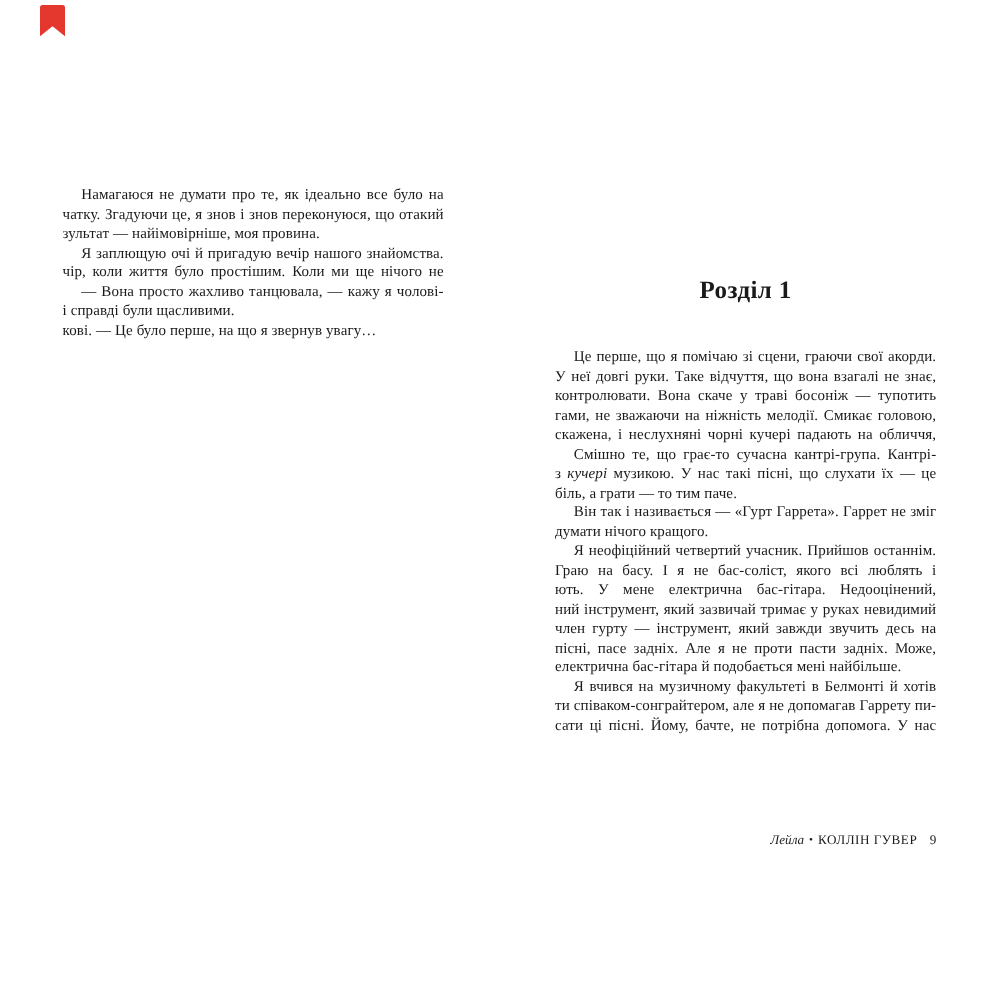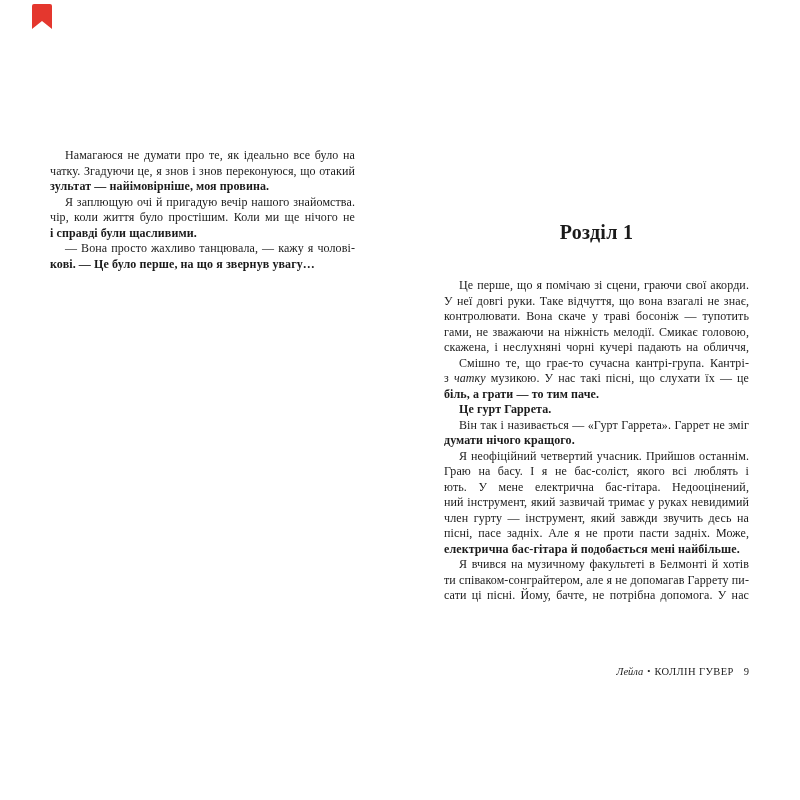--- a/index.html
+++ b/index.html
@@ -26,21 +26,21 @@
   .tb-right { top: 278px; }
   .line {
     font-size: 12px;
     line-height: 15.5px;
     height: 15.5px;
     overflow: hidden;
     text-align: justify;
     text-align-last: justify;
     letter-spacing: 0.1px;
   }
-  .line.endp { text-align-last: left; font-weight: bold; }
+  .line.endp { text-align-last: left; }
   .line.ind  { text-indent: 15px; }
   .dropcap {
     font-size: 34px;
     line-height: 0;
     letter-spacing: 0;
     padding-right: 1px;
   }
   .chapter-title {
     position: absolute; left: 0; top: 220px;
     width: 305px;
@@ -72,39 +72,38 @@
 
   <div class="bookmark" style="background: rgb(228, 55, 46);"></div>
 
   <div class="col col-left">
     <div class="textblock tb-left">
         <div class="line ind">Намагаюся не думати про те, як ідеально все було на по-</div>
         <div class="line">чатку. Згадуючи це, я знов і знов переконуюся, що отакий ре-</div>
         <div class="line endp">зультат — найімовірніше, моя провина.</div>
         <div class="line ind">Я заплющую очі й пригадую вечір нашого знайомства. Ве-</div>
         <div class="line">чір, коли життя було простішим. Коли ми ще нічого не знали</div>
+        <div class="line ind">— Вона просто жахливо танцювала, — кажу я чолові-</div>
         <div class="line endp">і справді були щасливими.</div>
-        <div class="line ind">— Вона просто жахливо танцювала, — кажу я чолові-</div>
         <div class="line endp">кові. — Це було перше, на що я звернув увагу…</div>
       </div>
   </div>
 
   <div class="col col-right">
     <h1 class="chapter-title">Розділ 1</h1>
 
     <div class="textblock tb-right">
         <div class="line ind">Це перше, що я помічаю зі сцени, граючи свої акорди.</div>
         <div class="line">У неї довгі руки. Таке відчуття, що вона взагалі не знає, як їх</div>
         <div class="line">контролювати. Вона скаче у траві босоніж — тупотить но-</div>
         <div class="line">гами, не зважаючи на ніжність мелодії. Смикає головою, наче</div>
         <div class="line">скажена, і неслухняні чорні кучері падають на обличчя, наче</div>
         <div class="line ind">Смішно те, що грає-то сучасна кантрі-група. Кантрі-група</div>
-        <div class="line">з <i>чатку</i> музикою. У нас такі пісні, що слухати їх — це вже</div>
+        <div class="line">з <i>кучері</i> музикою. У нас такі пісні, що слухати їх — це вже</div>
         <div class="line endp">біль, а грати — то тим паче.</div>
-        <div class="line endp ind">Це гурт Гаррета.</div>
         <div class="line ind">Він так і називається — «Гурт Гаррета». Гаррет не зміг при-</div>
         <div class="line endp">думати нічого кращого.</div>
         <div class="line ind">Я неофіційний четвертий учасник. Прийшов останнім.</div>
         <div class="line">Граю на басу. І я не бас-соліст, якого всі люблять і поважа-</div>
         <div class="line">ють. У мене електрична бас-гітара. Недооцінений, непоміт-</div>
         <div class="line">ний інструмент, який зазвичай тримає у руках невидимий</div>
         <div class="line">член гурту — інструмент, який завжди звучить десь на фоні</div>
         <div class="line">пісні, пасе задніх. Але я не проти пасти задніх. Може, тому</div>
         <div class="line endp">електрична бас-гітара й подобається мені найбільше.</div>
         <div class="line ind">Я вчився на музичному факультеті в Белмонті й хотів ста-</div>

